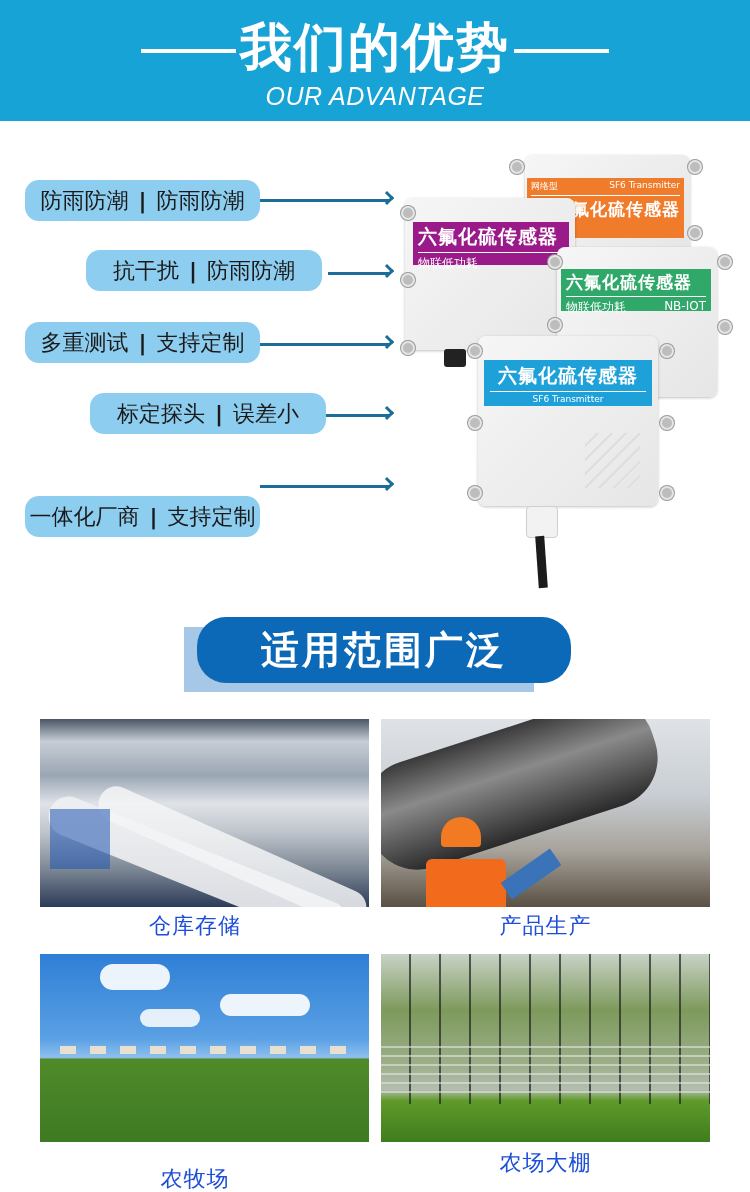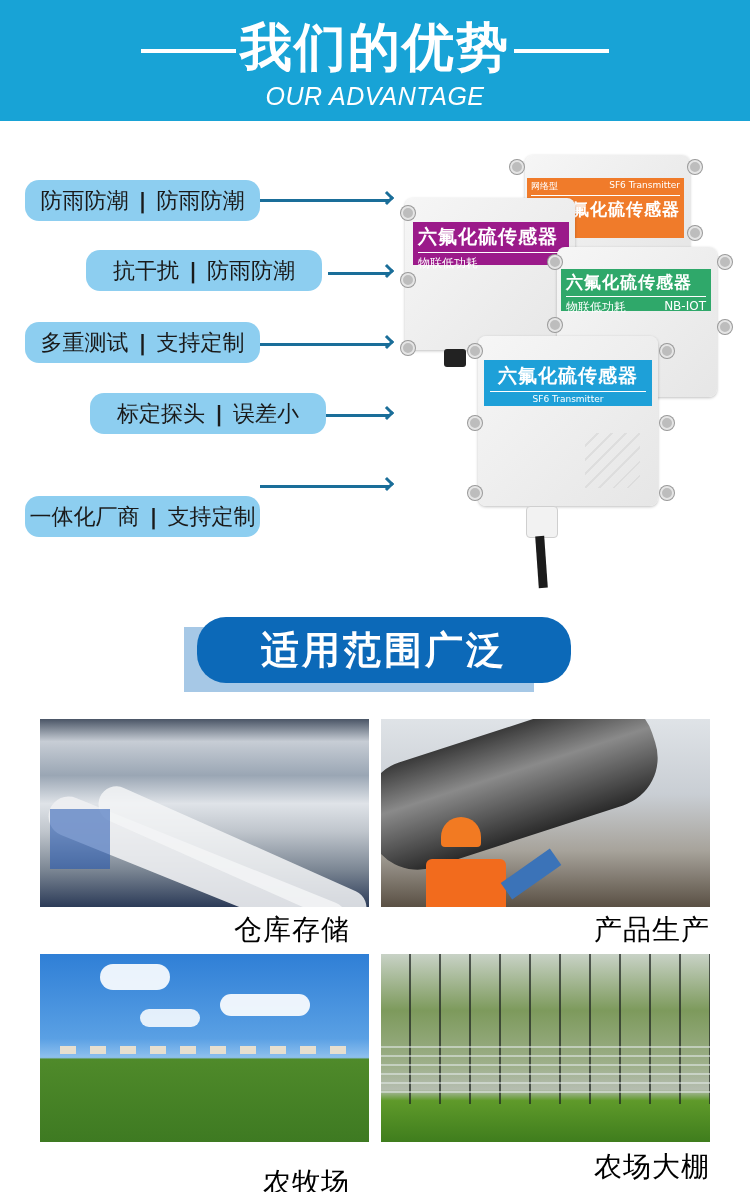--- a/index.html
+++ b/index.html
@@ -34,21 +34,21 @@
   .gland { position:absolute; background:#f2f2f2; border:1px solid #cfcfcf; border-radius:4px; }
   .cable { position:absolute; background:#1b1b1b; }
 
   
   .sec-shadow { position:absolute; left:184px; top:627px; width:350px; height:65px; background:#a6c8e6; }
   .sec-box { position:absolute; left:197px; top:617px; width:374px; height:66px; background:#0c69b8;
          color:#fff; font-size:38px; font-weight:bold; display:flex; align-items:center; justify-content:center; letter-spacing:3px;border-radius:29px; }
 
   
   .photo { position:absolute; overflow:hidden; }
-  .caption { position:absolute; color:#000000; font-size:28px; text-align:right; letter-spacing:1px; }
+  .caption { position:absolute; color:#1d4ed8; font-size:22px; text-align:center; letter-spacing:1px; }
 </style>
 </head>
 <body>
 
 <div class="banner">
   <div class="title-row">
     <div class="rule"></div>
     <div class="title">我们的优势</div>
     <div class="rule"></div>
   </div>

